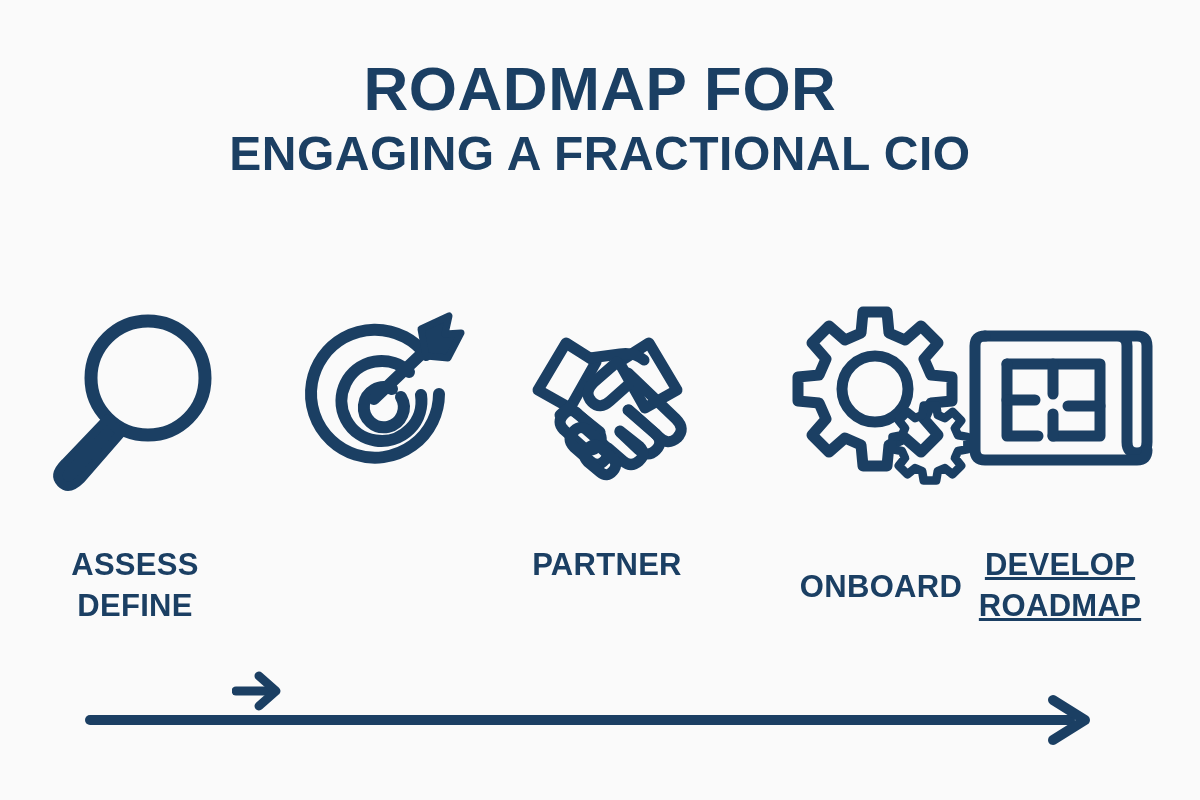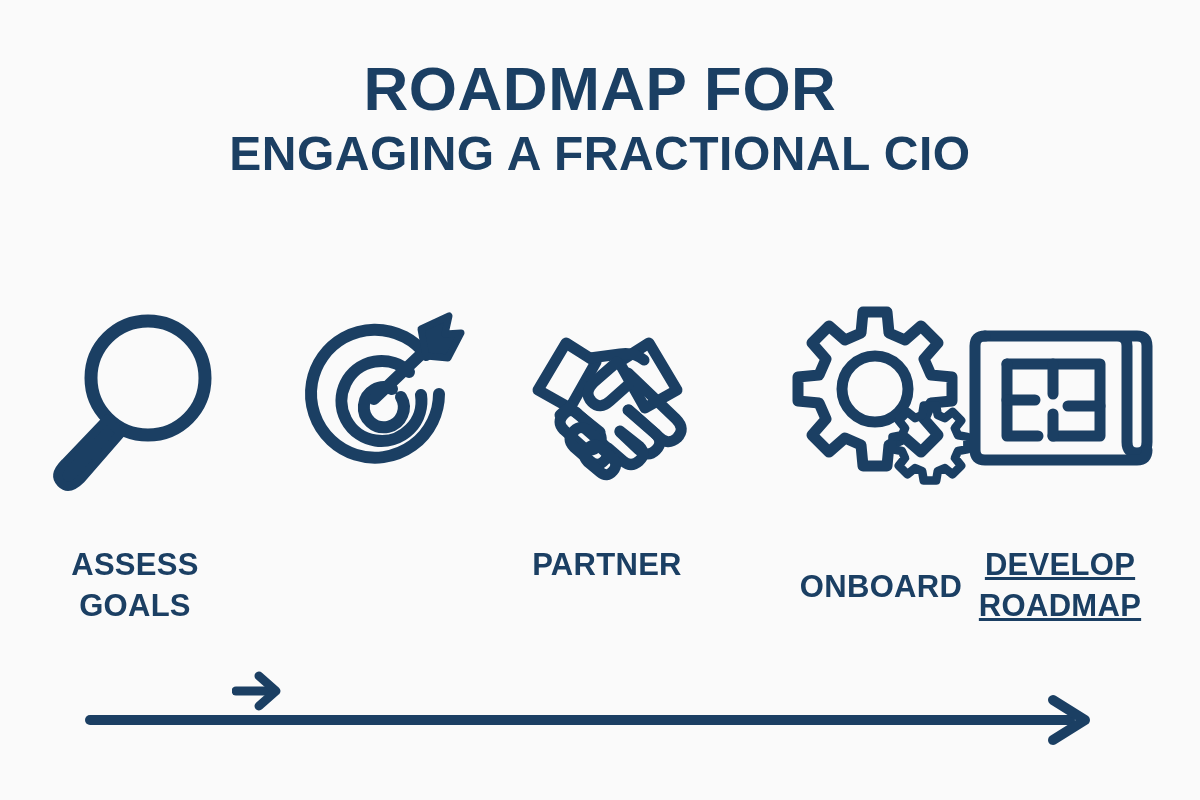--- a/index.html
+++ b/index.html
@@ -136,21 +136,21 @@
           <g fill="none" stroke="#1b3f63" stroke-width="13" stroke-linecap="round" stroke-linejoin="round">
             <circle cx="103" cy="85" r="57"></circle>
           </g>
           <g fill="#1b3f63" stroke="#1b3f63" stroke-width="9" stroke-linejoin="round" stroke-linecap="round">
             <path d="M 62 126 L 76 140 L 36 186 Q 24 198 16 190 Q 8 182 20 170 Z"></path>
           </g>
         </svg>
       </div>
       <div class="step-label">
         <span class="lab-line">ASSESS</span>
-        <span class="lab-line">GOALS</span>
+        <span class="lab-line">DEFINE</span>
       </div>
     </div>
 
     <div class="connector">
       <svg width="52" height="42" viewBox="0 0 52 42">
         <g fill="none" stroke="#1b3f63" stroke-width="9" stroke-linecap="round" stroke-linejoin="round">
           <line x1="4" y1="21" x2="42" y2="21"></line>
           <polyline points="27,6 44,21 27,36"></polyline>
         </g>
       </svg>

